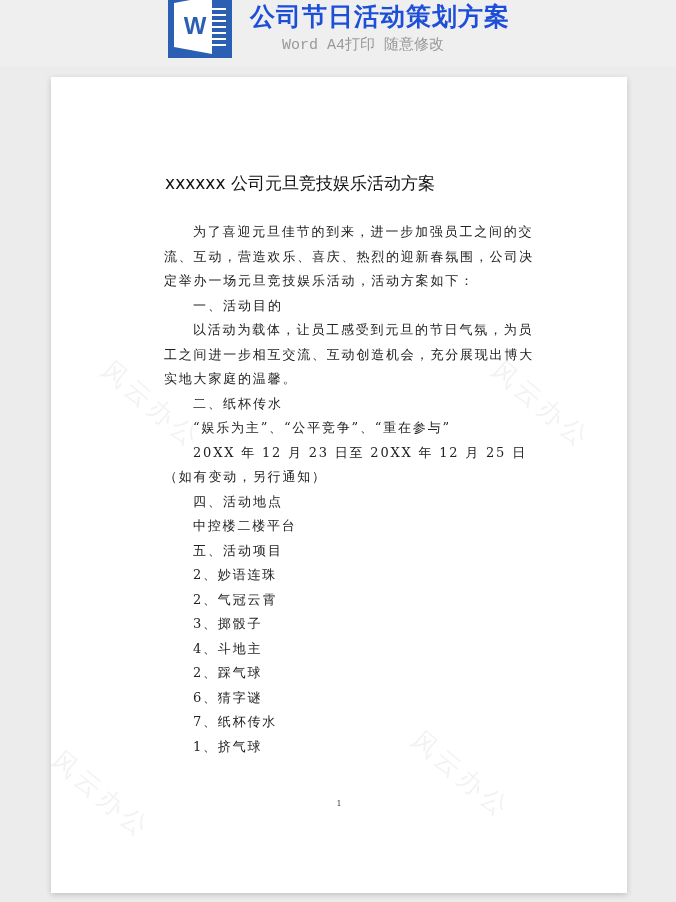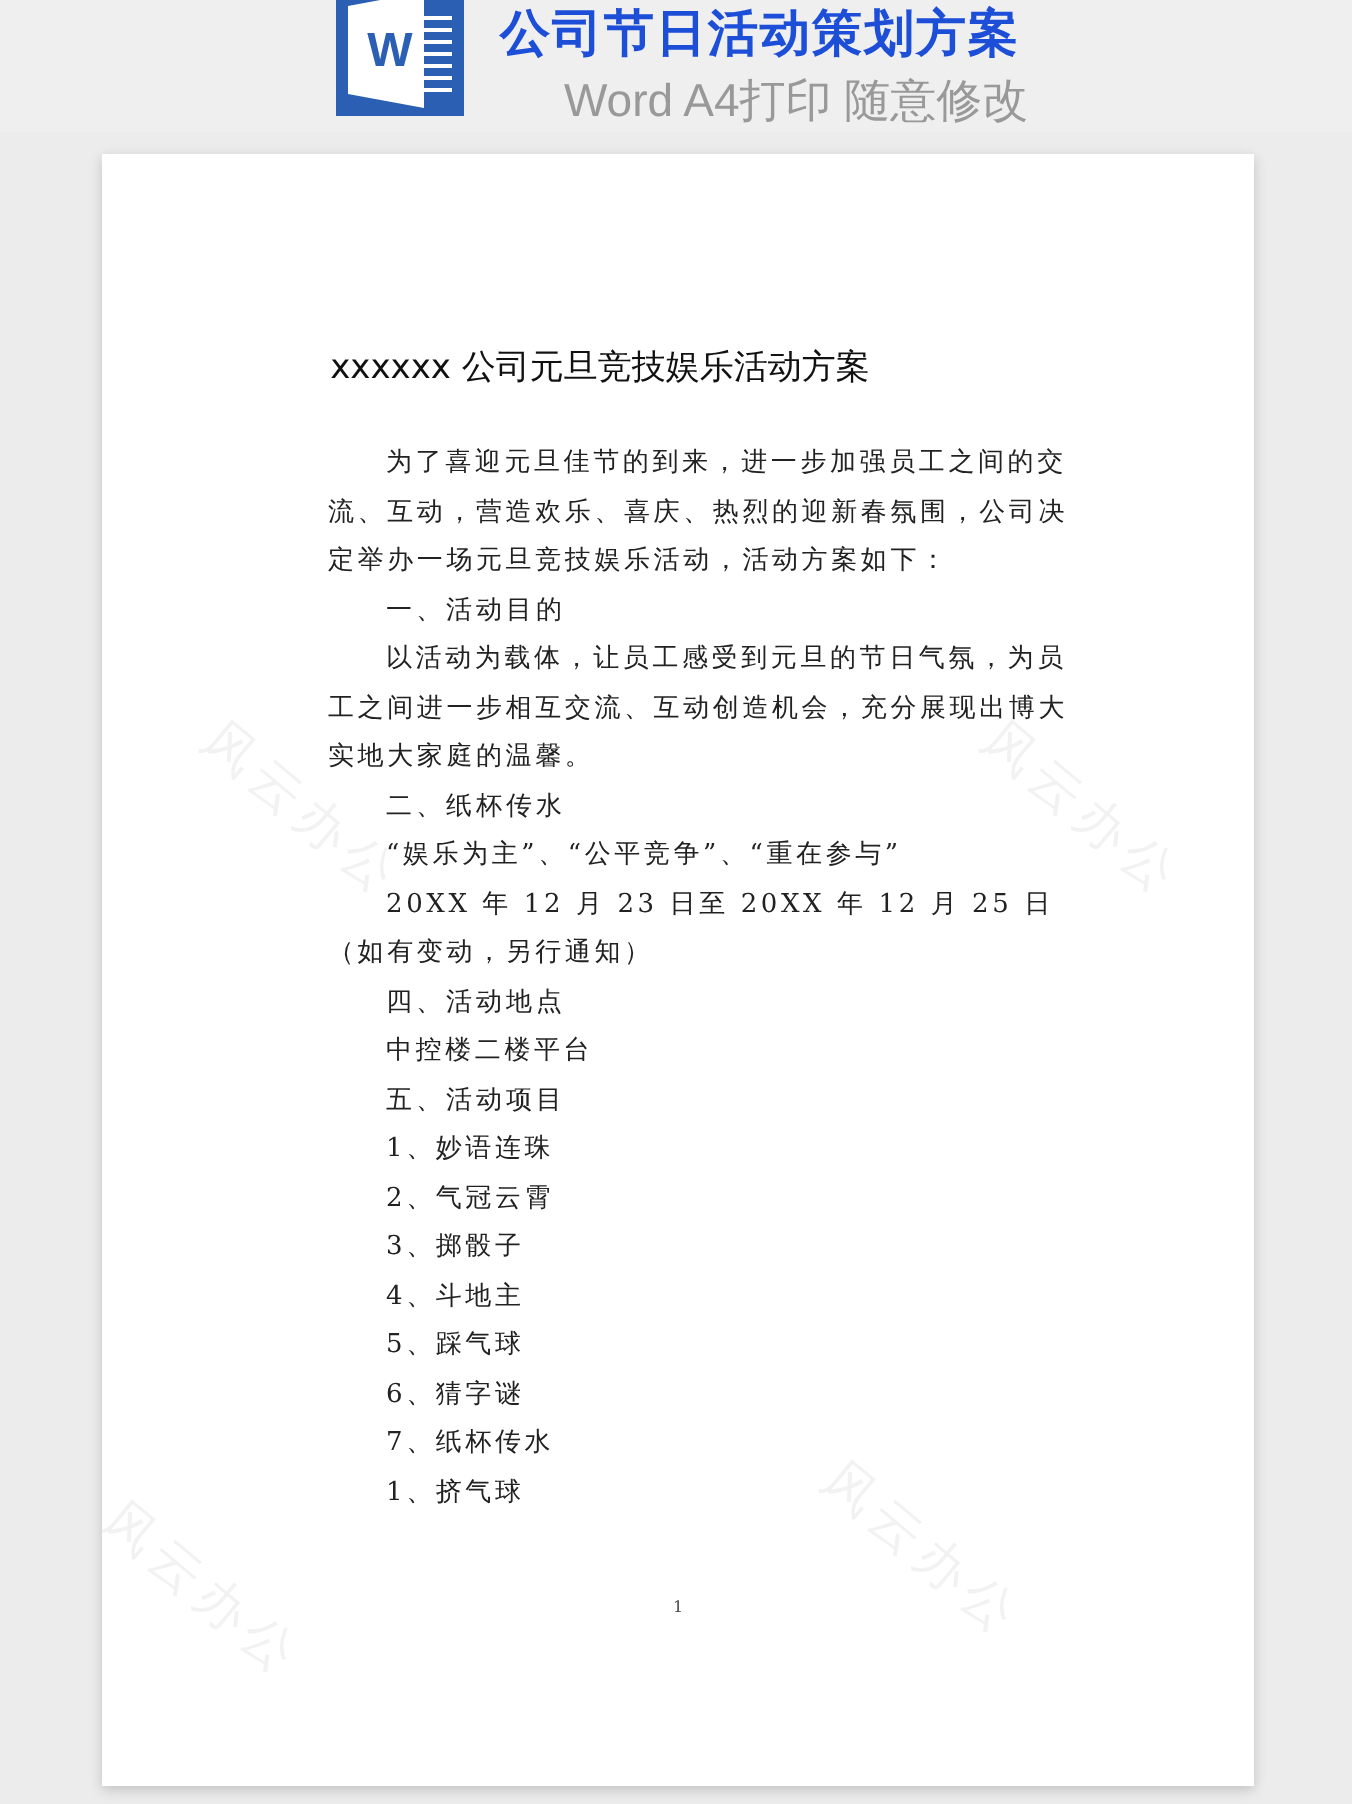--- a/index.html
+++ b/index.html
@@ -32,21 +32,21 @@
     .word-icon .lines span {
       display: block; height: 2px; background: #fff; margin-bottom: 4px;
     }
     .banner-title {
       position: absolute; left: 250px; top: 0px;
       font-family: "DejaVu Sans", sans-serif; font-weight: bold; font-size: 25px; color: #1d4ed8;
       letter-spacing: 1px;
     }
     .banner-sub {
       position: absolute; left: 282px; top: 35px;
-      font-family: Liberation Sans, sans-serif; font-size: 23px; color: #999;
+      font-family: Liberation Mono, monospace; font-size: 15px; color: #999;
     }
     .page {
       position: absolute; left: 51px; top: 77px; width: 576px; height: 816px;
       background: #fff;
       box-shadow: 0 2px 6px rgba(0,0,0,0.18);
       overflow: hidden;
     }
     .wm {
       position: absolute; color: rgba(0,0,0,0.05);
       font-family: "DejaVu Sans", sans-serif; font-size: 26px;
@@ -106,24 +106,24 @@
     <p class="heading">二、纸杯传水</p>
     <p class="indent">“娱乐为主”、“公平竞争”、“重在参与”</p>
 
     <p class="indent">20XX 年 12 月 23 日至 20XX 年 12 月 25 日（如有变动，另行通知）</p>
 
     <p class="heading">四、活动地点</p>
     <p class="indent">中控楼二楼平台</p>
 
     <p class="heading">五、活动项目</p>
 
-    <p class="item">1、妙语连珠</p>
+    <p class="item">2、妙语连珠</p>
     <p class="item">2、气冠云霄</p>
     <p class="item">3、掷骰子</p>
     <p class="item">4、斗地主</p>
-    <p class="item">5、踩气球</p>
+    <p class="item">2、踩气球</p>
     <p class="item">6、猜字谜</p>
     <p class="item">7、纸杯传水</p>
     <p class="item">1、挤气球</p>
   </div>
 
   <div class="page-num">1</div>
 </div>
 
 </body></html>

